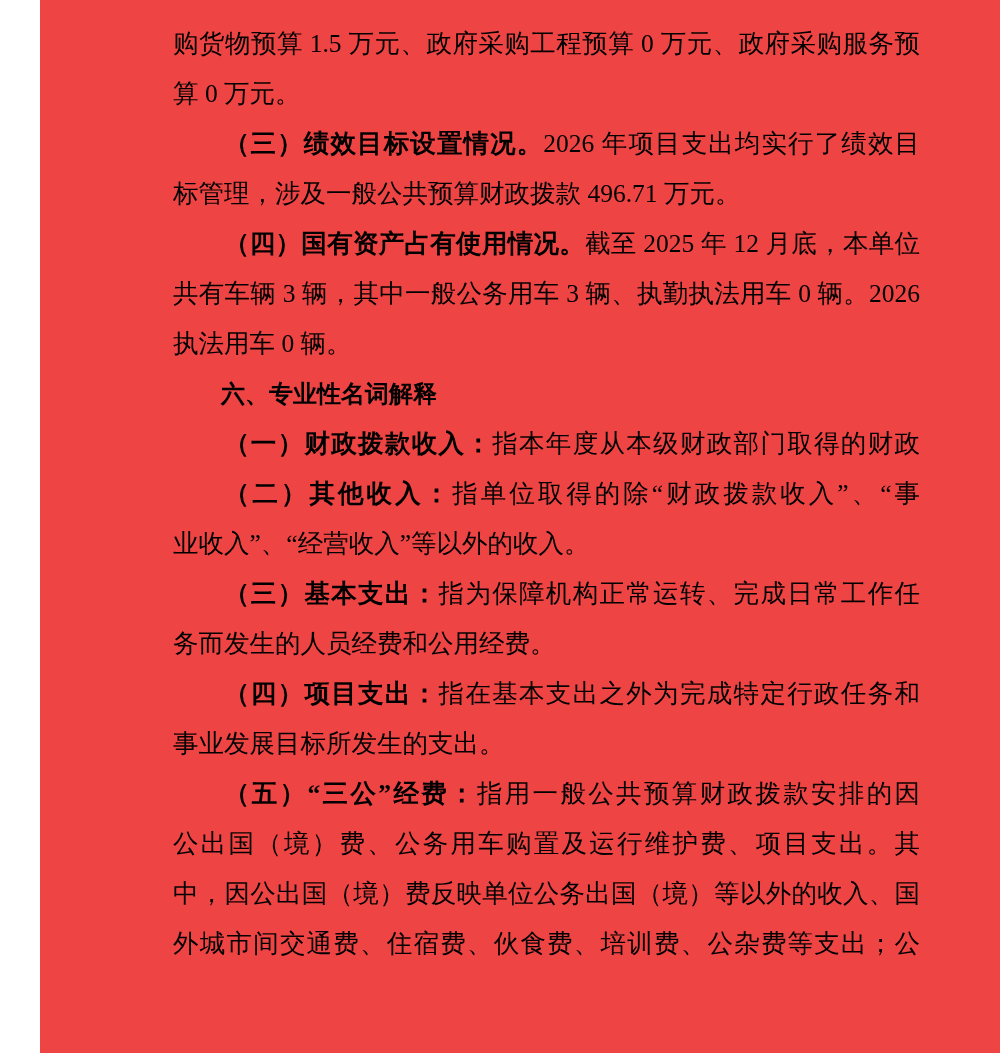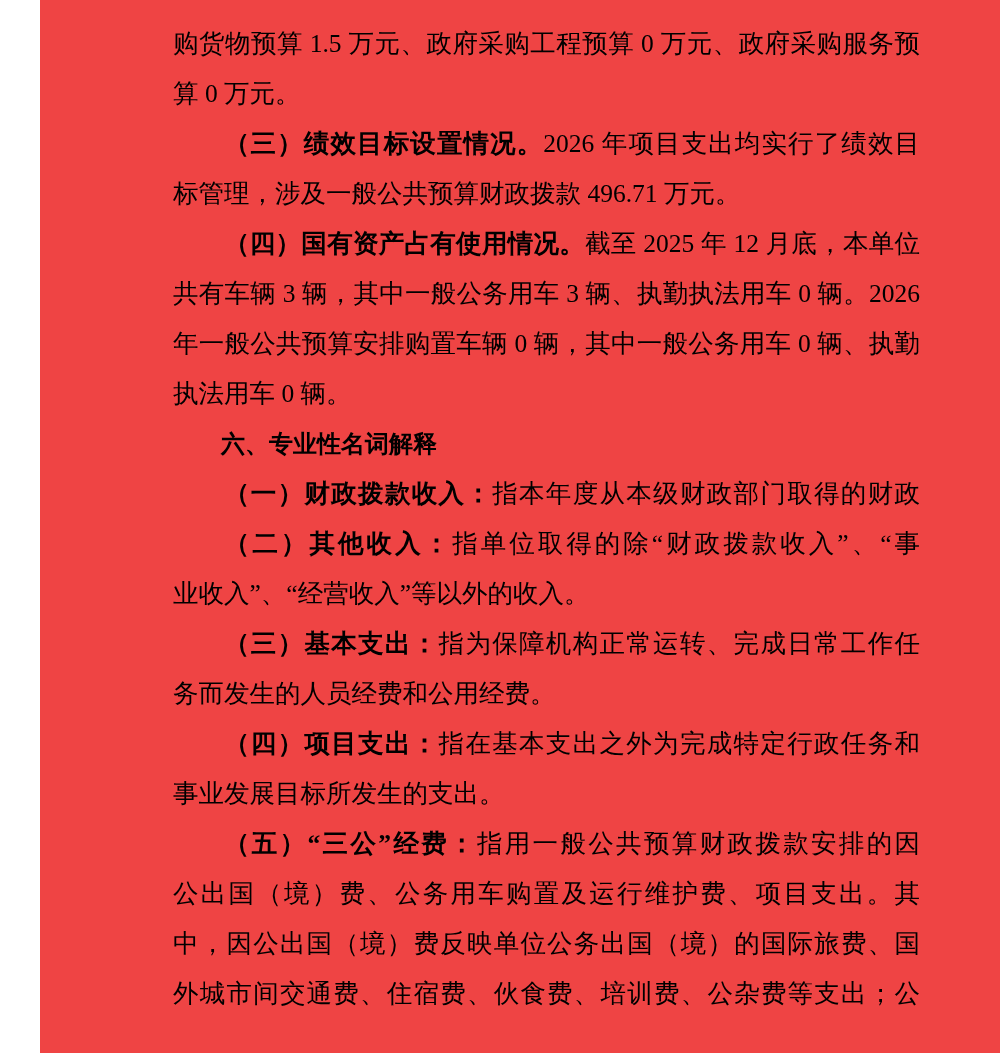--- a/index.html
+++ b/index.html
@@ -58,21 +58,20 @@
   <p class="line end"><span class="b"></span><span>算 0 万元。</span></p>
 
   <p class="line ind"><span class="b">（三）绩效目标设置情况。</span><span>2026 年项目支出均实行了绩效目</span></p>
 
   <p class="line end"><span class="b"></span><span>标管理，涉及一般公共预算财政拨款 496.71 万元。</span></p>
 
   <p class="line ind"><span class="b">（四）国有资产占有使用情况。</span><span>截至 2025 年 12 月底，本单位</span></p>
 
   <p class="line"><span class="b"></span><span>共有车辆 3 辆，其中一般公务用车 3 辆、执勤执法用车 0 辆。2026</span></p>
 
-  <p class="line"><span class="b"></span><span>年一般公共预算安排购置车辆 0 辆，其中一般公务用车 0 辆、执勤</span></p>
 
   <p class="line end"><span class="b"></span><span>执法用车 0 辆。</span></p>
 
   <h2 class="line heading ind">六、专业性名词解释</h2>
 
   <p class="line ind"><span class="b">（一）财政拨款收入：</span><span>指本年度从本级财政部门取得的财政</span></p>
 
 
   <p class="line ind"><span class="b">（二）其他收入：</span><span>指单位取得的除“财政拨款收入”、“事</span></p>
 
@@ -83,17 +82,17 @@
   <p class="line end"><span class="b"></span><span>务而发生的人员经费和公用经费。</span></p>
 
   <p class="line ind"><span class="b">（四）项目支出：</span><span>指在基本支出之外为完成特定行政任务和</span></p>
 
   <p class="line end"><span class="b"></span><span>事业发展目标所发生的支出。</span></p>
 
   <p class="line ind"><span class="b">（五）“三公”经费：</span><span>指用一般公共预算财政拨款安排的因</span></p>
 
   <p class="line"><span class="b"></span><span>公出国（境）费、公务用车购置及运行维护费、项目支出。其</span></p>
 
-  <p class="line"><span class="b"></span><span>中，因公出国（境）费反映单位公务出国（境）的国际旅费、国</span></p>
+  <p class="line"><span class="b"></span><span>中，因公出国（境）费反映单位公务出国（境）等以外的收入、国</span></p>
 
   <p class="line"><span class="b"></span><span>外城市间交通费、住宿费、伙食费、培训费、公杂费等支出；公</span></p>
 
 </div>
 
 </body></html>

